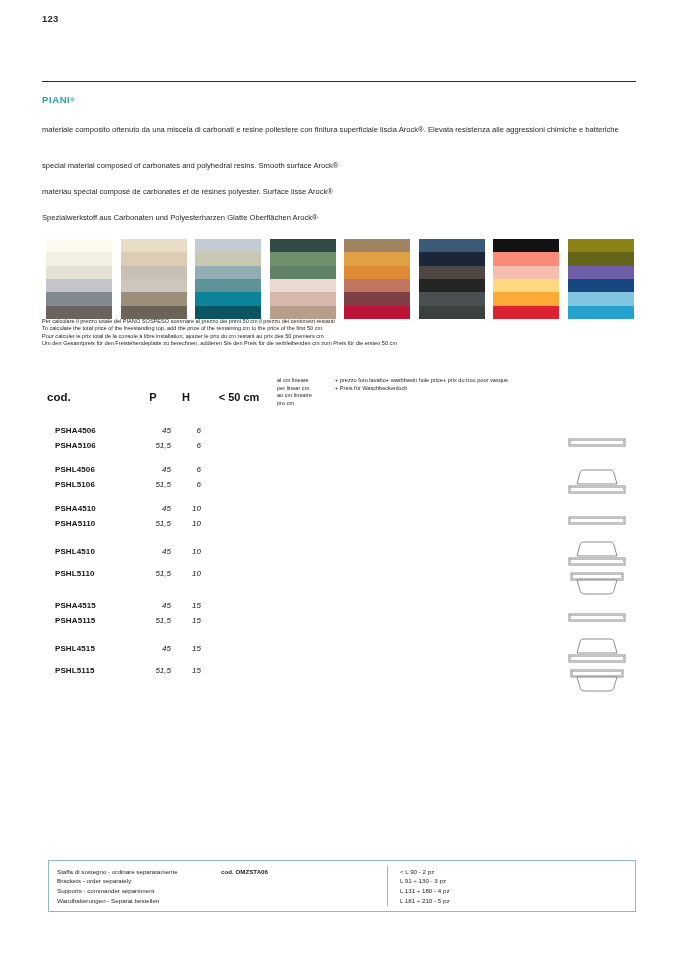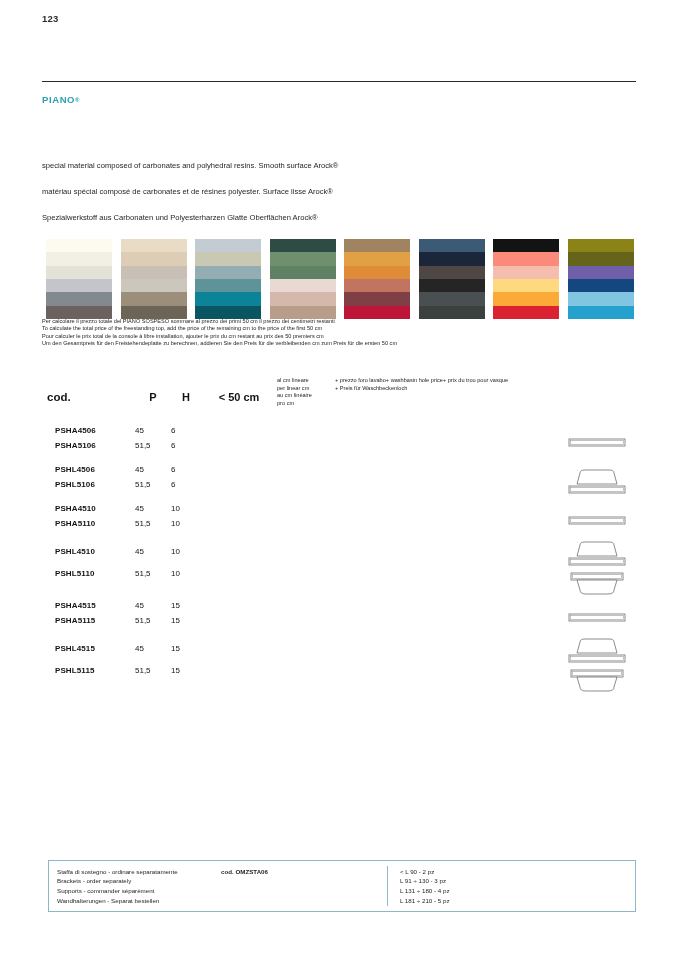--- a/index.html
+++ b/index.html
@@ -194,22 +194,23 @@
     height: 15px;
     font-size: 8px;
     color: #141414;
   }
   .row td.code {
     font-weight: 700;
     padding-left: 8px;
     letter-spacing: 0.1px;
   }
   .row td.num {
-    text-align: left;
+    text-align: right;
     font-weight: 400;
+    font-style: italic;
   }
   .grp-sep td {
     border-top: 0.8px solid #9a9a9a;
     height: 0;
   }
   .grp-gap td { height: 9px; }
   .tbl-bottom td {
     border-top: 1.4px solid #2b2b2b;
     height: 0;
   }
@@ -263,23 +264,24 @@
 <body>
 
 <div class="page">
 
   <div class="page-number">123</div>
 
 
   <div class="top-rule"></div>
 
   <div class="material-title">
-    <span>PIANO</span><span class="reg">®</span>
+    <span>PIANI</span><span class="reg">®</span>
   </div>
 
+  <div class="desc desc-it">materiale composito ottenuto da una miscela di carbonati e resine poliestere con finitura superficiale liscia Arock®. Elevata resistenza alle aggressioni chimiche e batteriche</div>
   <div class="desc desc-en">special material composed of carbonates and polyhedral resins. Smooth surface Arock®</div>
   <div class="desc desc-de">Spezialwerkstoff aus Carbonaten und Polyesterharzen Glatte Oberflächen Arock®</div>
   <div class="desc desc-fr">matériau spécial composé de carbonates et de résines polyester. Surface lisse Arock®</div>
 
   <div class="swatches" id="swatches">
       <div class="swatch-col">
         <div class="swatch-band" style="background: rgb(253, 250, 240);"></div>
         <div class="swatch-band" style="background: rgb(242, 239, 228);"></div>
         <div class="swatch-band" style="background: rgb(228, 226, 213);"></div>
         <div class="swatch-band" style="background: rgb(196, 196, 203);"></div>

